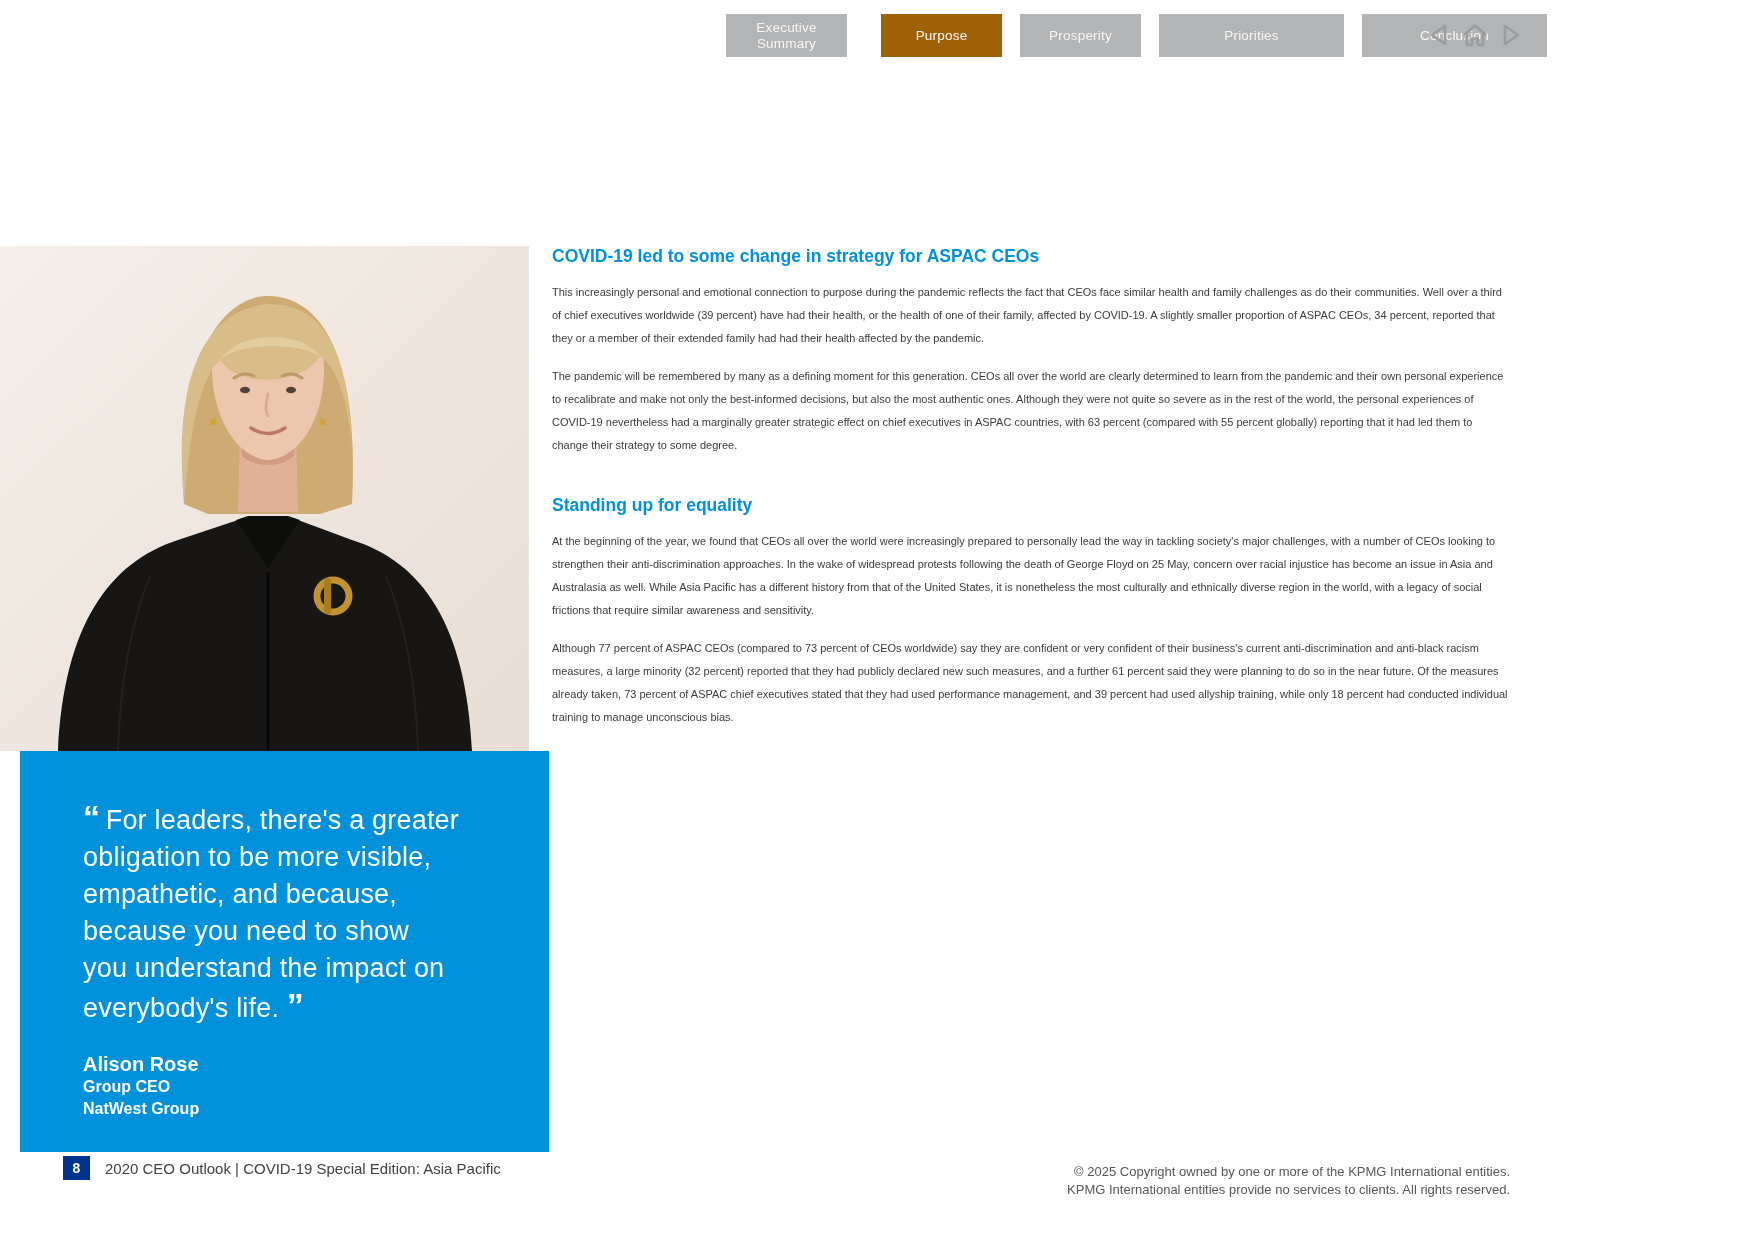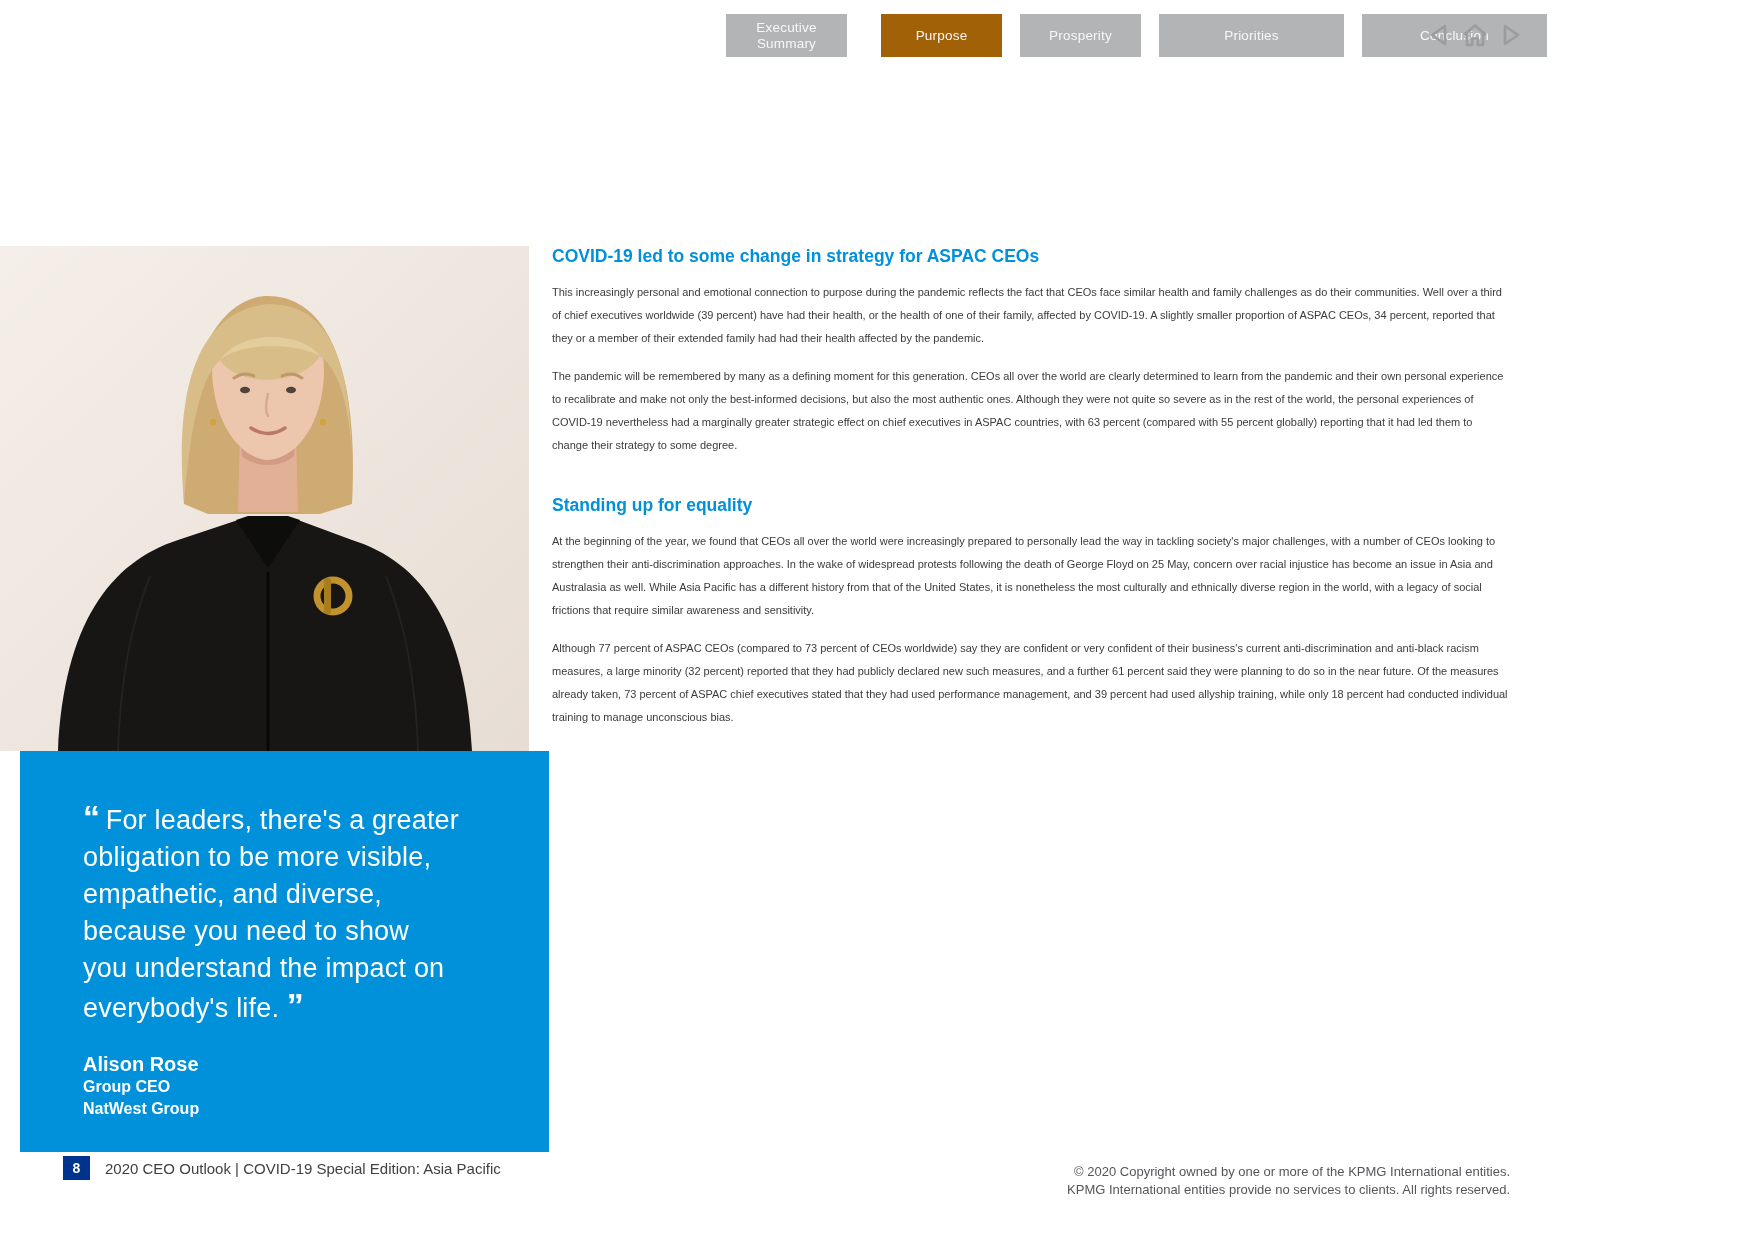--- a/index.html
+++ b/index.html
@@ -126,21 +126,21 @@
       <path d="M386,330 C406,380 416,440 418,505" stroke="#24221f" stroke-width="2" fill="none"></path>
 
       <circle cx="333" cy="350" r="16" fill="none" stroke="#c2922e" stroke-width="7"></circle>
       <rect x="324" y="332" width="7" height="36" rx="3" fill="#a87d1d"></rect>
     </svg>
   </div>
 
   <div class="quote-box">
     <div class="qline"><span class="qmark">“</span> <span>For leaders, there's a greater</span></div>
     <div class="qline"><span>obligation to be more visible,</span></div>
-    <div class="qline"><span>empathetic, and diverse,</span></div>
+    <div class="qline"><span>empathetic, and because,</span></div>
     <div class="qline"><span>because you need to show</span></div>
     <div class="qline"><span>you understand the impact on</span></div>
     <div class="qline"><span>everybody's life.</span> <span class="qmark">”</span></div>
     <div class="quote-author">
       <div class="author-name">Alison Rose</div>
       <div class="author-line">Group CEO</div>
       <div class="author-line">NatWest Group</div>
     </div>
   </div>
 
@@ -151,17 +151,17 @@
     <div class="section-heading second">Standing up for equality</div>
     <p>At the beginning of the year, we found that CEOs all over the world were increasingly prepared to personally lead the way in tackling society's major challenges, with a number of CEOs looking to strengthen their anti-discrimination approaches. In the wake of widespread protests following the death of George Floyd on 25 May, concern over racial injustice has become an issue in Asia and Australasia as well. While Asia Pacific has a different history from that of the United States, it is nonetheless the most culturally and ethnically diverse region in the world, with a legacy of social frictions that require similar awareness and sensitivity.</p>
     <p>Although 77 percent of ASPAC CEOs (compared to 73 percent of CEOs worldwide) say they are confident or very confident of their business's current anti-discrimination and anti-black racism measures, a large minority (32 percent) reported that they had publicly declared new such measures, and a further 61 percent said they were planning to do so in the near future. Of the measures already taken, 73 percent of ASPAC chief executives stated that they had used performance management, and 39 percent had used allyship training, while only 18 percent had conducted individual training to manage unconscious bias.</p>
   </div>
 
   <div class="footer-left">
     <div class="page-num">8</div>
     <div class="footer-title">2020 CEO Outlook | COVID-19 Special Edition: Asia Pacific</div>
   </div>
   <div class="copyright">
-    <div>© 2020 Copyright owned by one or more of the KPMG International entities.</div>
+    <div>© 2025 Copyright owned by one or more of the KPMG International entities.</div>
     <div>KPMG International entities provide no services to clients. All rights reserved.</div>
   </div>
 
 </div>
 
 </body></html>

